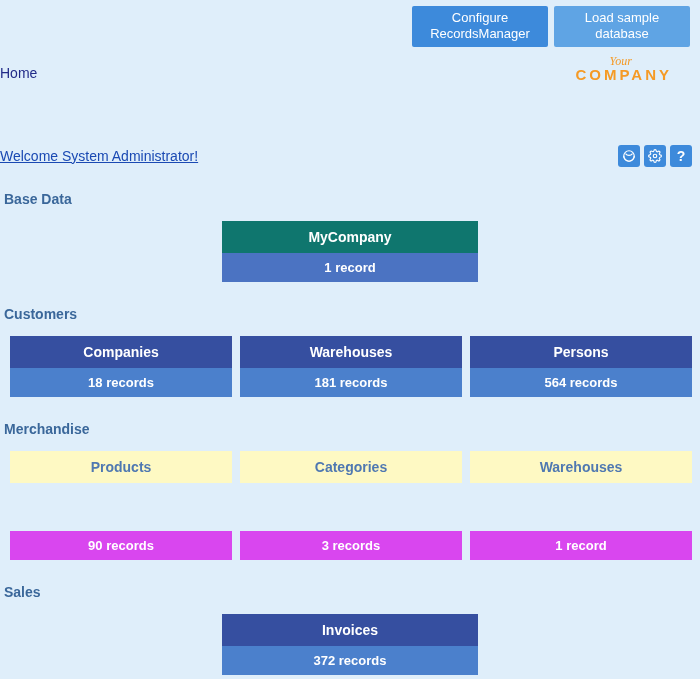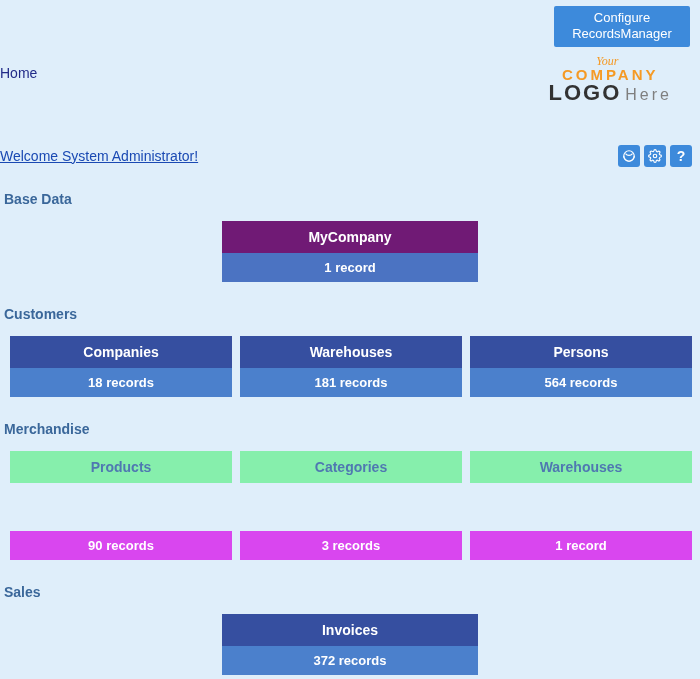--- a/index.html
+++ b/index.html
@@ -137,41 +137,38 @@
       padding: 8px 4px;
     }
     .card-count {
       color: #fff;
       font-weight: bold;
       font-size: 13px;
       padding: 7px 0;
     }
     .c-dark .card-title { background: #364fa0; }
     .c-dark .card-count { background: #4b80cc; }
-    .c-med .card-title { background: #86efac; color: #4f78b1; }
+    .c-med .card-title { background: #fef9c3; color: #4f78b1; }
     .c-med .card-count { background: #d946ef; margin-top: 48px; }
-    .c-basedata .card-title { background: #701a75; }
+    .c-basedata .card-title { background: #0f766e; }
     .c-basedata .card-count { background: #4b73c2; }
   </style>
 </head>
 <body>
 
 <div class="top-buttons">
   <button class="top-btn">Configure RecordsManager</button>
+  <button class="top-btn sample">Load sample database</button>
 </div>
 
 <div class="header-row">
   <div class="home-link">Home</div>
   <div class="logo">
     <span class="your">Your</span>
     <span class="company">COMPANY</span>
-    <div class="logorow">
-      <span class="logot">LOGO</span>
-      <span class="here">Here</span>
-    </div>
   </div>
 </div>
 
 <div class="welcome-row">
   <a class="welcome">Welcome System Administrator!</a>
   <div class="icon-btns">
     <button class="icon-btn">
       <svg viewBox="0 0 24 24" fill="none" stroke="currentColor" stroke-width="2">
         <circle cx="12" cy="12" r="9"></circle>
         <path d="M3 12a9 9 0 0 0 18 0"></path>

